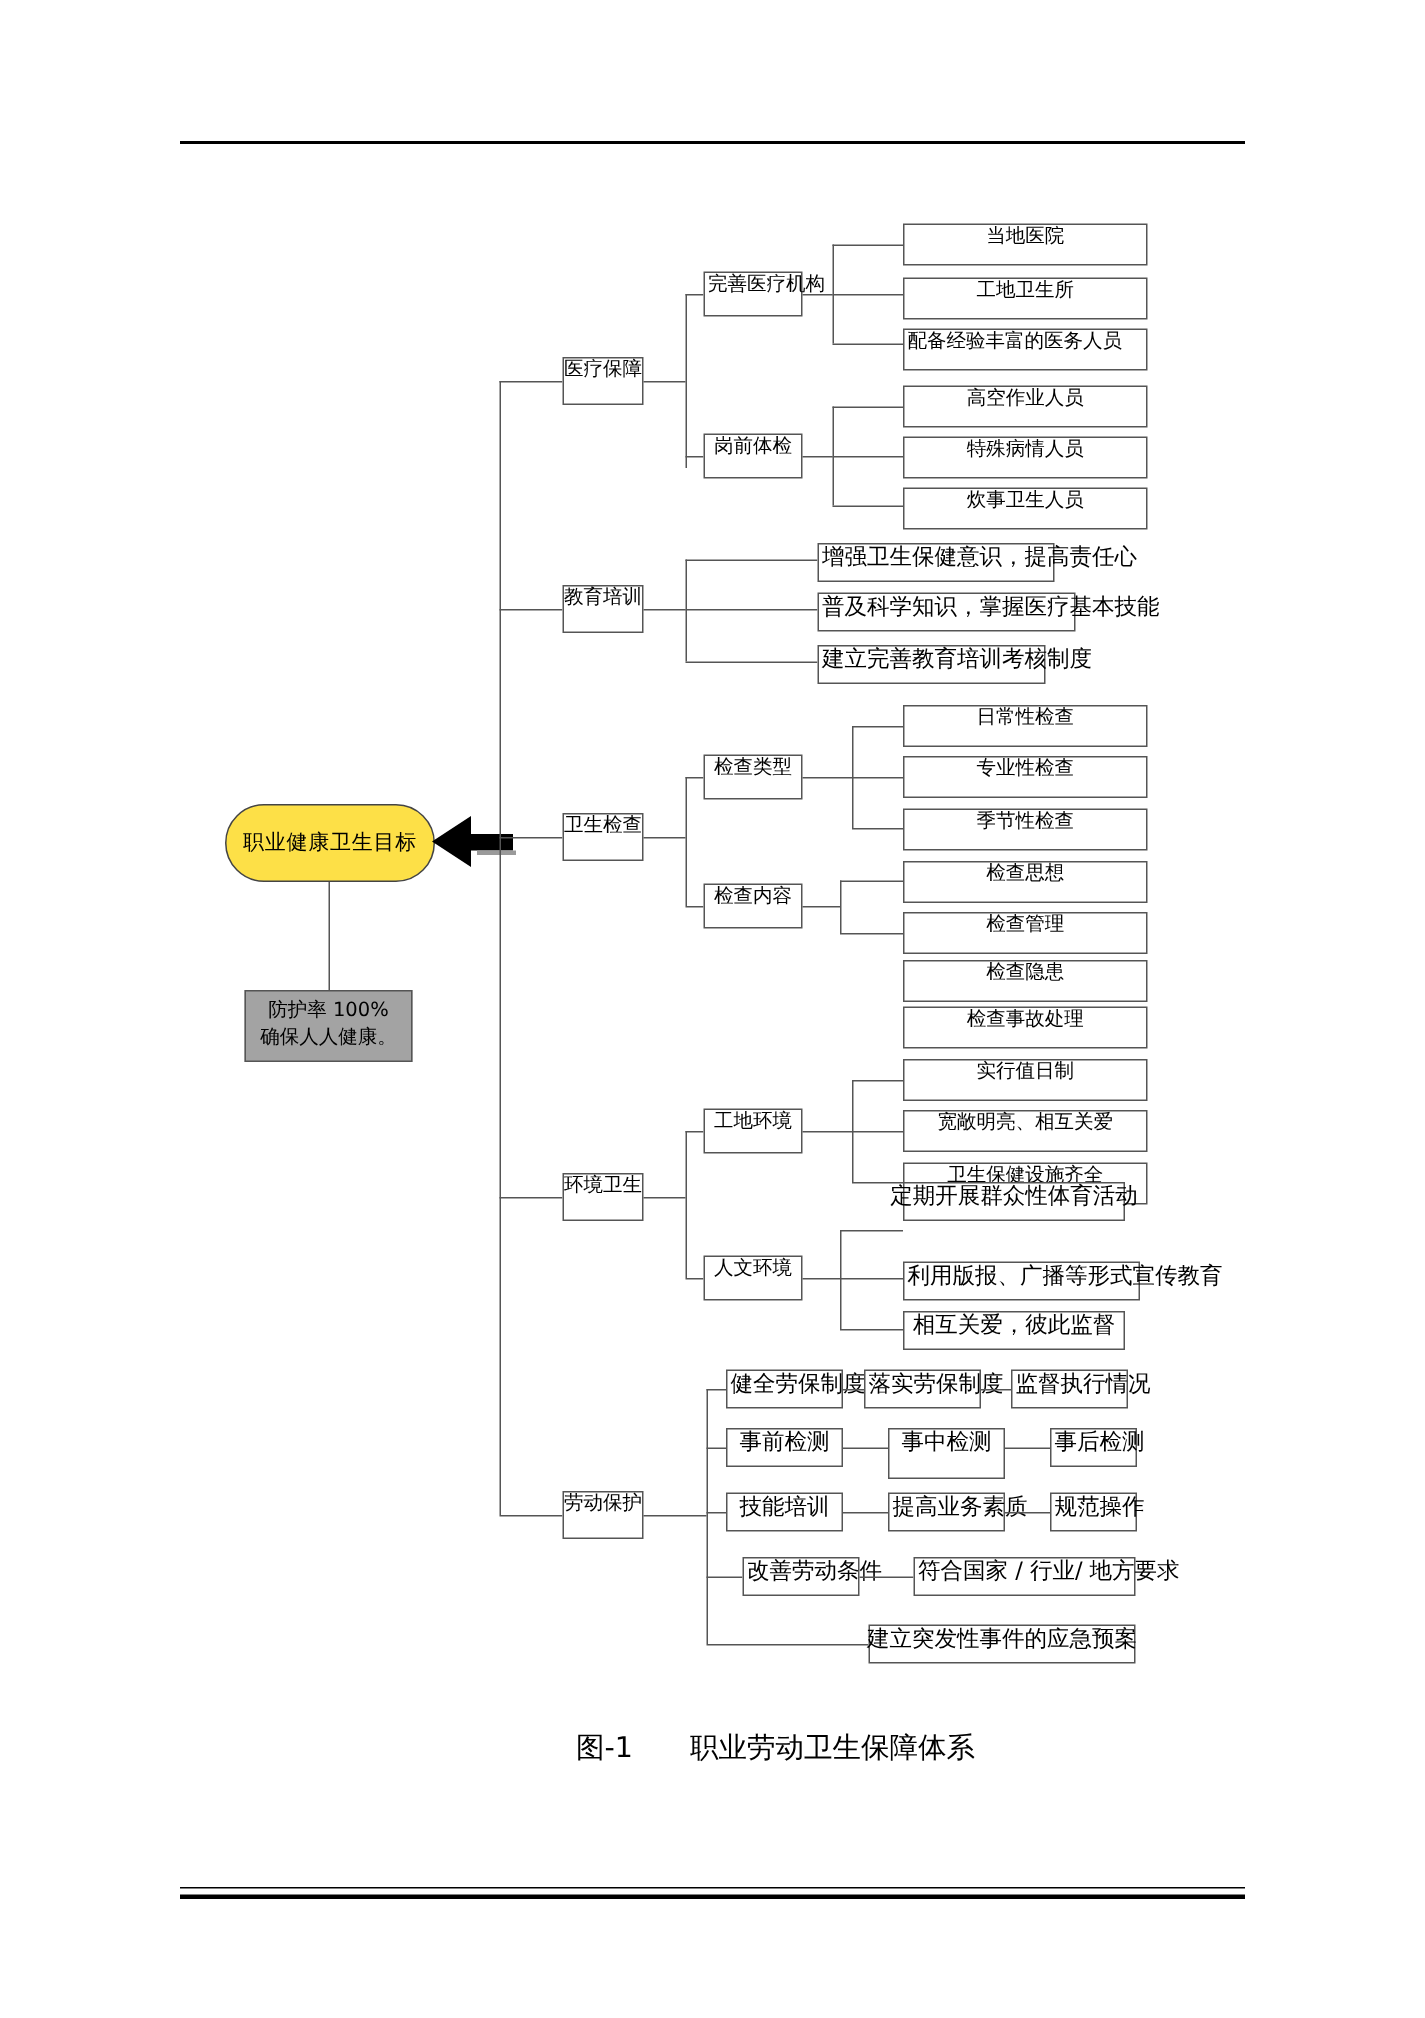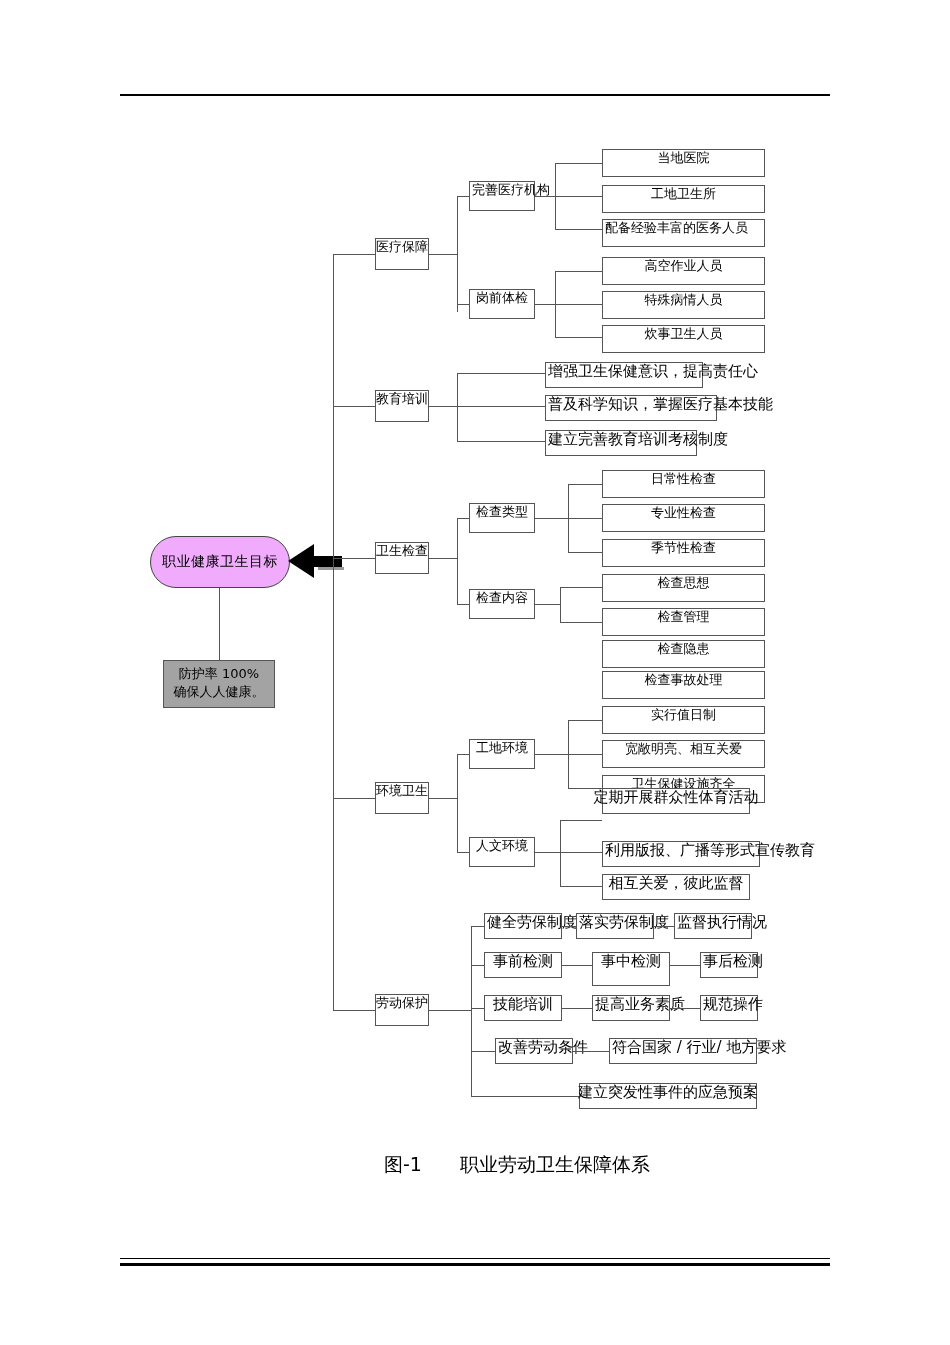--- a/index.html
+++ b/index.html
@@ -61,21 +61,21 @@
   .lvl1{width:54px;height:32px;font-size:13px;}
   .lvl2{width:66px;height:30px;font-size:13px;}
   .lvl3{width:163px;height:28px;font-size:13px;}
 
   
   .goal{
     position:absolute;
     box-sizing:border-box;
     border:1px solid #444;
     border-radius:26px;
-    background:#f0abfc;
+    background:#fde047;
     display:flex;
     align-items:center;
     justify-content:center;
     font-size:14px;
     letter-spacing:0.5px;
   }
 
   
   .note{
     position:absolute;

